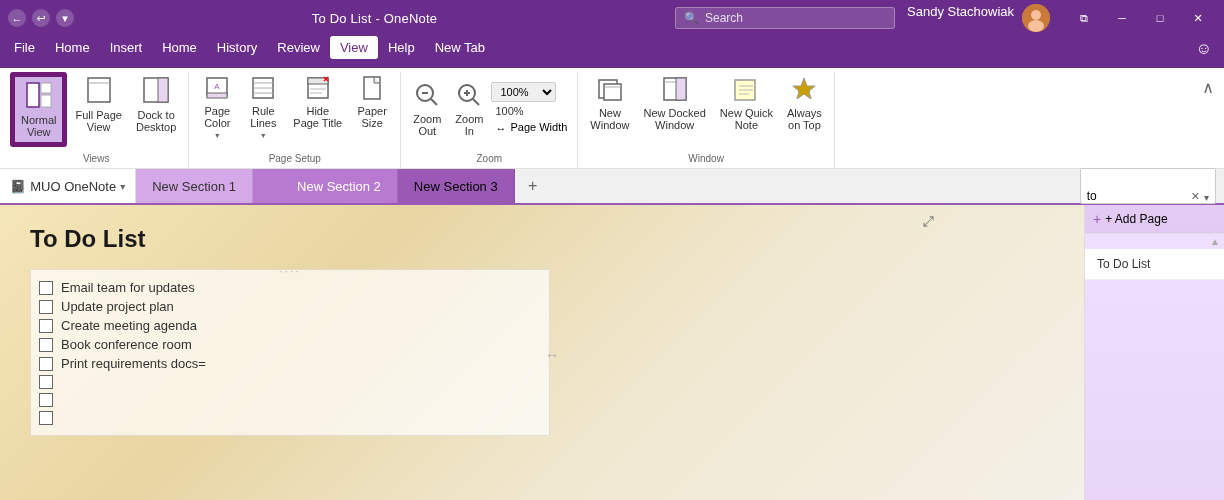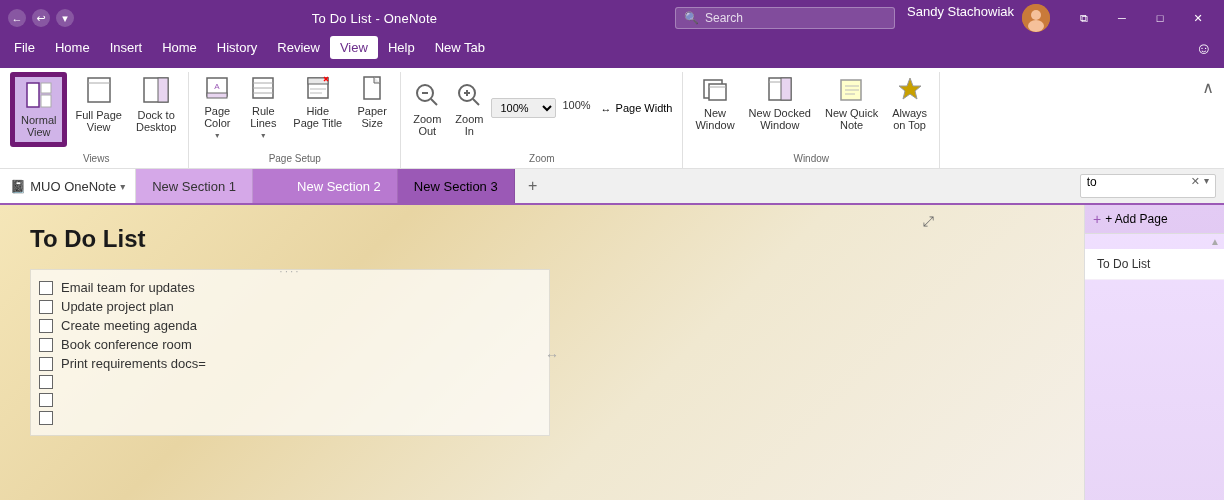--- a/index.html
+++ b/index.html
@@ -87,21 +87,21 @@
     }
     .ribbon-btn {
       display: flex; flex-direction: column; align-items: center; justify-content: center;
       padding: 4px 6px; cursor: pointer; border-radius: 3px; min-width: 44px;
       gap: 2px; font-size: 11px; color: #333; text-align: center; border: none; background: none;
     }
     .ribbon-btn.active { background: #d0b4e8; border: 5px solid #701a75; }
     .ribbon-icon { font-size: 20px; line-height: 1; }
 
     
-    .zoom-group { display: flex; flex-direction: row; gap: 2px; }
+    .zoom-group { display: flex; flex-direction: column; gap: 2px; }
     .zoom-row { display: flex; align-items: center; gap: 4px; }
     .zoom-select {
       border: 1px solid #ccc; border-radius: 2px; padding: 1px 4px; font-size: 11px;
       width: 65px; height: 20px; cursor: pointer;
     }
     .zoom-label { font-size: 11px; color: #333; padding: 1px 4px; cursor: pointer; }
     .page-width-row { display: flex; align-items: center; gap: 4px; font-size: 11px; cursor: pointer; padding: 1px 4px; }
 
     
     .ribbon-collapse {
@@ -130,23 +130,23 @@
     }
     .section-tab.purple { background: #9b59b6; color: #000000; }
     .section-tab.light-purple { background: #d5a8e8; color: #333; text-align: right; }
     .section-tab.active-purple { background: #b879d0; color: white; padding-left: 44px; }
     .add-section-btn {
       width: 28px; height: 28px; border-radius: 50%; display: flex; align-items: center;
       justify-content: center; cursor: pointer; font-size: 16px; color: #666;
       margin-left: 4px;
     }
     .section-search {
-      margin-left: auto; display: flex; align-items: flex-start;
+      margin-left: auto; display: flex; align-items: flex-end;
       border: 1px solid #ccc; border-radius: 2px; background: white;
-      height: 24px; padding: 0 6px; gap: 4px;
+      height: 36px; padding: 0 6px; gap: 4px;
     }
     .section-search input {
       border: none; outline: none; font-size: 12px; width: 100px;
     }
 
     
     .main-area {
       display: flex;
       height: calc(500px - 36px - 32px - 90px - 36px);
       background: #f9f3ff;

